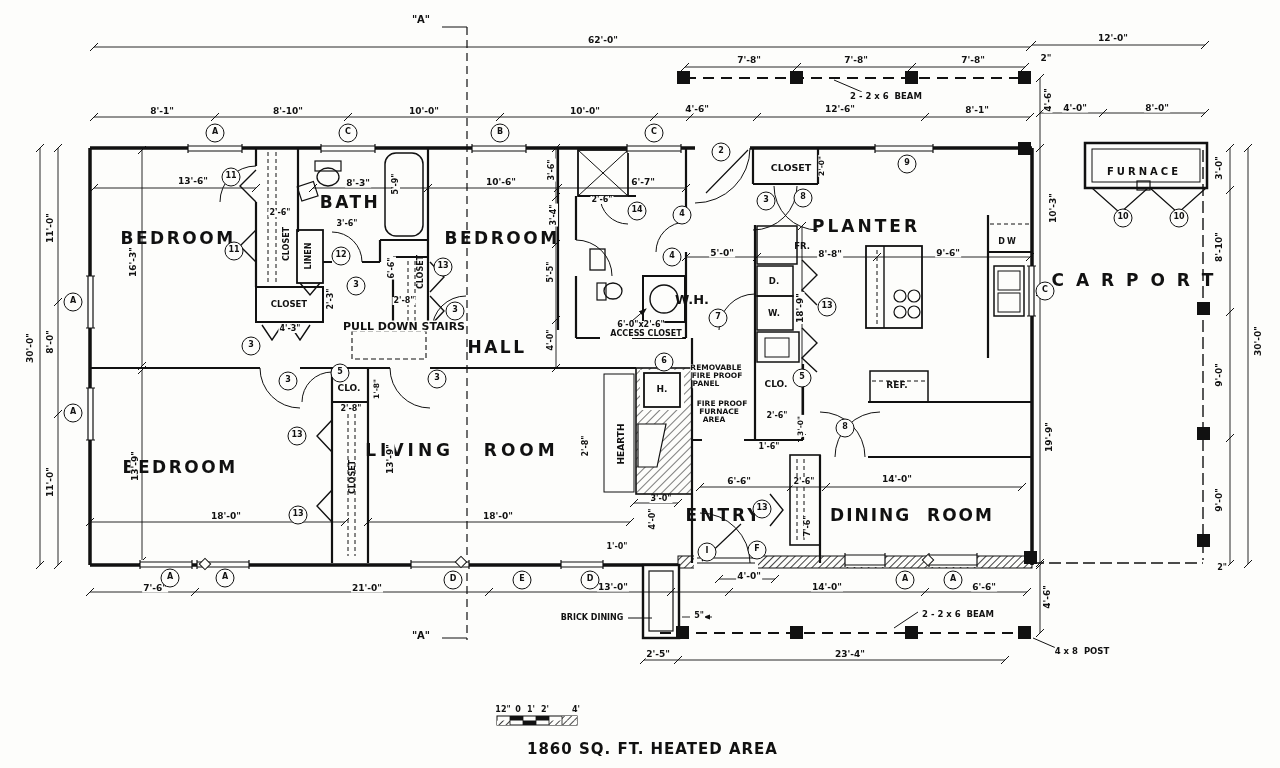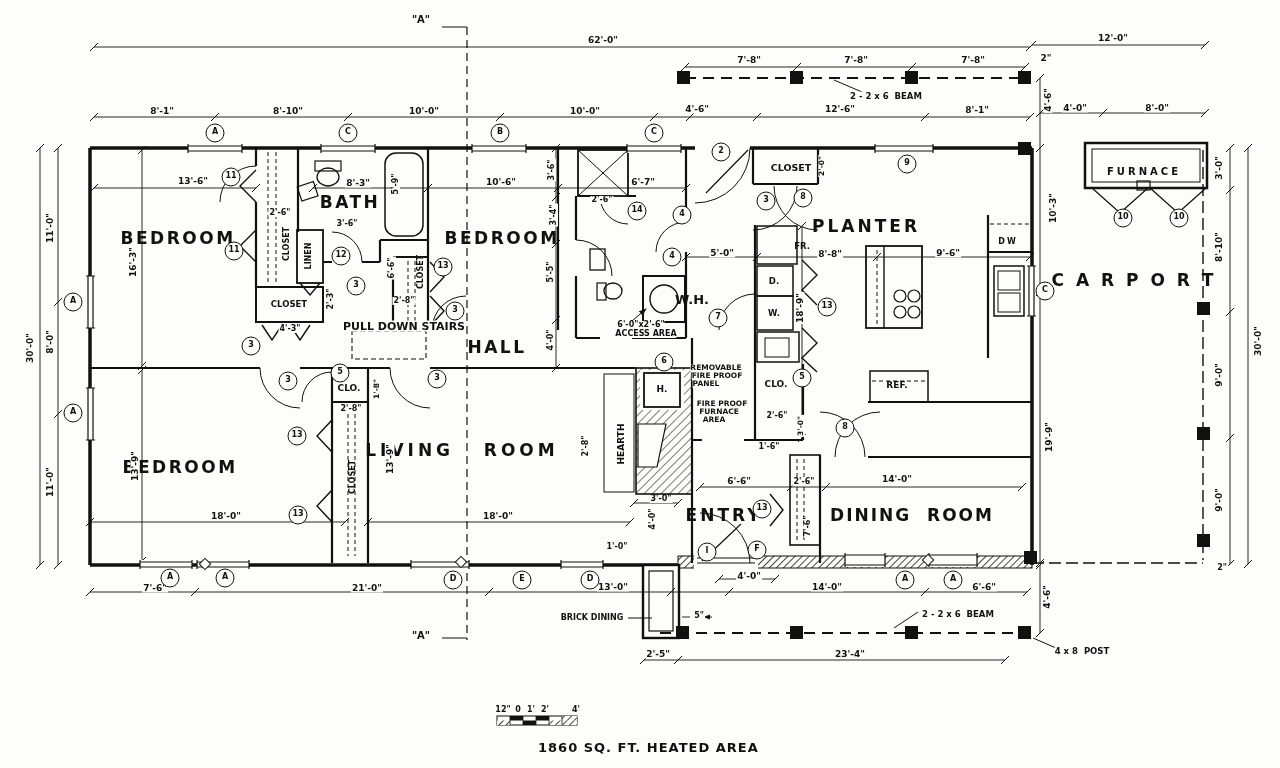--- a/index.html
+++ b/index.html
@@ -12,21 +12,21 @@
   .room{font-size:17px;font-weight:bold;letter-spacing:2.5px}
   .fix{font-size:8.5px;font-weight:bold;background:transparent}
   .note{font-size:11px;font-weight:bold;background:#fdfdfb}
   .scl{font-size:8px;font-weight:bold}
   .mk{position:absolute;width:17px;height:17px;border:1.4px solid #111;border-radius:50%;
       background:#fdfdfb;font-size:8px;font-weight:bold;line-height:14.5px;text-align:center;
       transform:translate(-50%,-50%);color:#111}
   #title-heading{position:absolute;left:500px;top:685px;width:162px;text-align:center;
       font-size:21px;font-weight:bold;letter-spacing:5px;border-bottom:2px solid #111;
       color:#111;padding-bottom:2px}
-  #area-note{position:absolute;left:538px;top:740px;font-size:13px;font-weight:bold;
+  #area-note{position:absolute;left:527px;top:740px;font-size:15px;font-weight:bold;
       letter-spacing:1px;color:#111}
 </style>
 </head>
 <body>
 
 <div id="plan">
   <svg width="1280" height="768" viewBox="0 0 1280 768">
     <defs>
       <pattern id="hp" width="5" height="5" patternTransform="rotate(45)" patternUnits="userSpaceOnUse">
         <rect width="5" height="5" fill="#fdfdfb"></rect>
@@ -398,21 +398,21 @@
       <div class="lbl dim" style="left: 827px; top: 587px;">14'-0"</div>
       <div class="lbl dim" style="left: 984px; top: 587px;">6'-6"</div>
       <div class="lbl dim" style="left: 658px; top: 654px;">2'-5"</div>
       <div class="lbl dim" style="left: 699px; top: 616px; font-size: 8px;">5"</div>
       <div class="lbl dim" style="left: 850px; top: 654px;">23'-4"</div>
       <div class="lbl dim rot" style="left: 1047px; top: 597px;">4'-6"</div>
       <div class="lbl note" style="left: 421px; top: 20px; font-size: 10px;">"A"</div>
       <div class="lbl note" style="left: 421px; top: 636px; font-size: 10px;">"A"</div>
       <div class="lbl note" style="left: 404px; top: 326px;">PULL DOWN STAIRS</div>
       <div class="lbl note" style="left: 641px; top: 325px; font-size: 8px;">6'-0"x2'-6"</div>
-      <div class="lbl note" style="left: 646px; top: 334px; font-size: 8px;">ACCESS AREA</div>
+      <div class="lbl note" style="left: 646px; top: 334px; font-size: 8px;">ACCESS CLOSET</div>
       <div class="lbl note" style="left: 716px; top: 368px; font-size: 7.5px;">REMOVABLE</div>
       <div class="lbl note" style="left: 717px; top: 376px; font-size: 7.5px;">FIRE PROOF</div>
       <div class="lbl note" style="left: 706px; top: 384px; font-size: 7.5px;">PANEL</div>
       <div class="lbl note" style="left: 722px; top: 404px; font-size: 7.5px;">FIRE PROOF</div>
       <div class="lbl note" style="left: 719px; top: 412px; font-size: 7.5px;">FURNACE</div>
       <div class="lbl note" style="left: 714px; top: 420px; font-size: 7.5px;">AREA</div>
       <div class="lbl note" style="left: 592px; top: 618px; font-size: 8px;">BRICK DINING</div>
       <div class="lbl note" style="left: 886px; top: 96px; font-size: 8.5px;">2 - 2 x 6  BEAM</div>
       <div class="lbl note" style="left: 958px; top: 614px; font-size: 8.5px;">2 - 2 x 6  BEAM</div>
       <div class="lbl note" style="left: 1082px; top: 651px; font-size: 8.5px;">4 x 8  POST</div>

